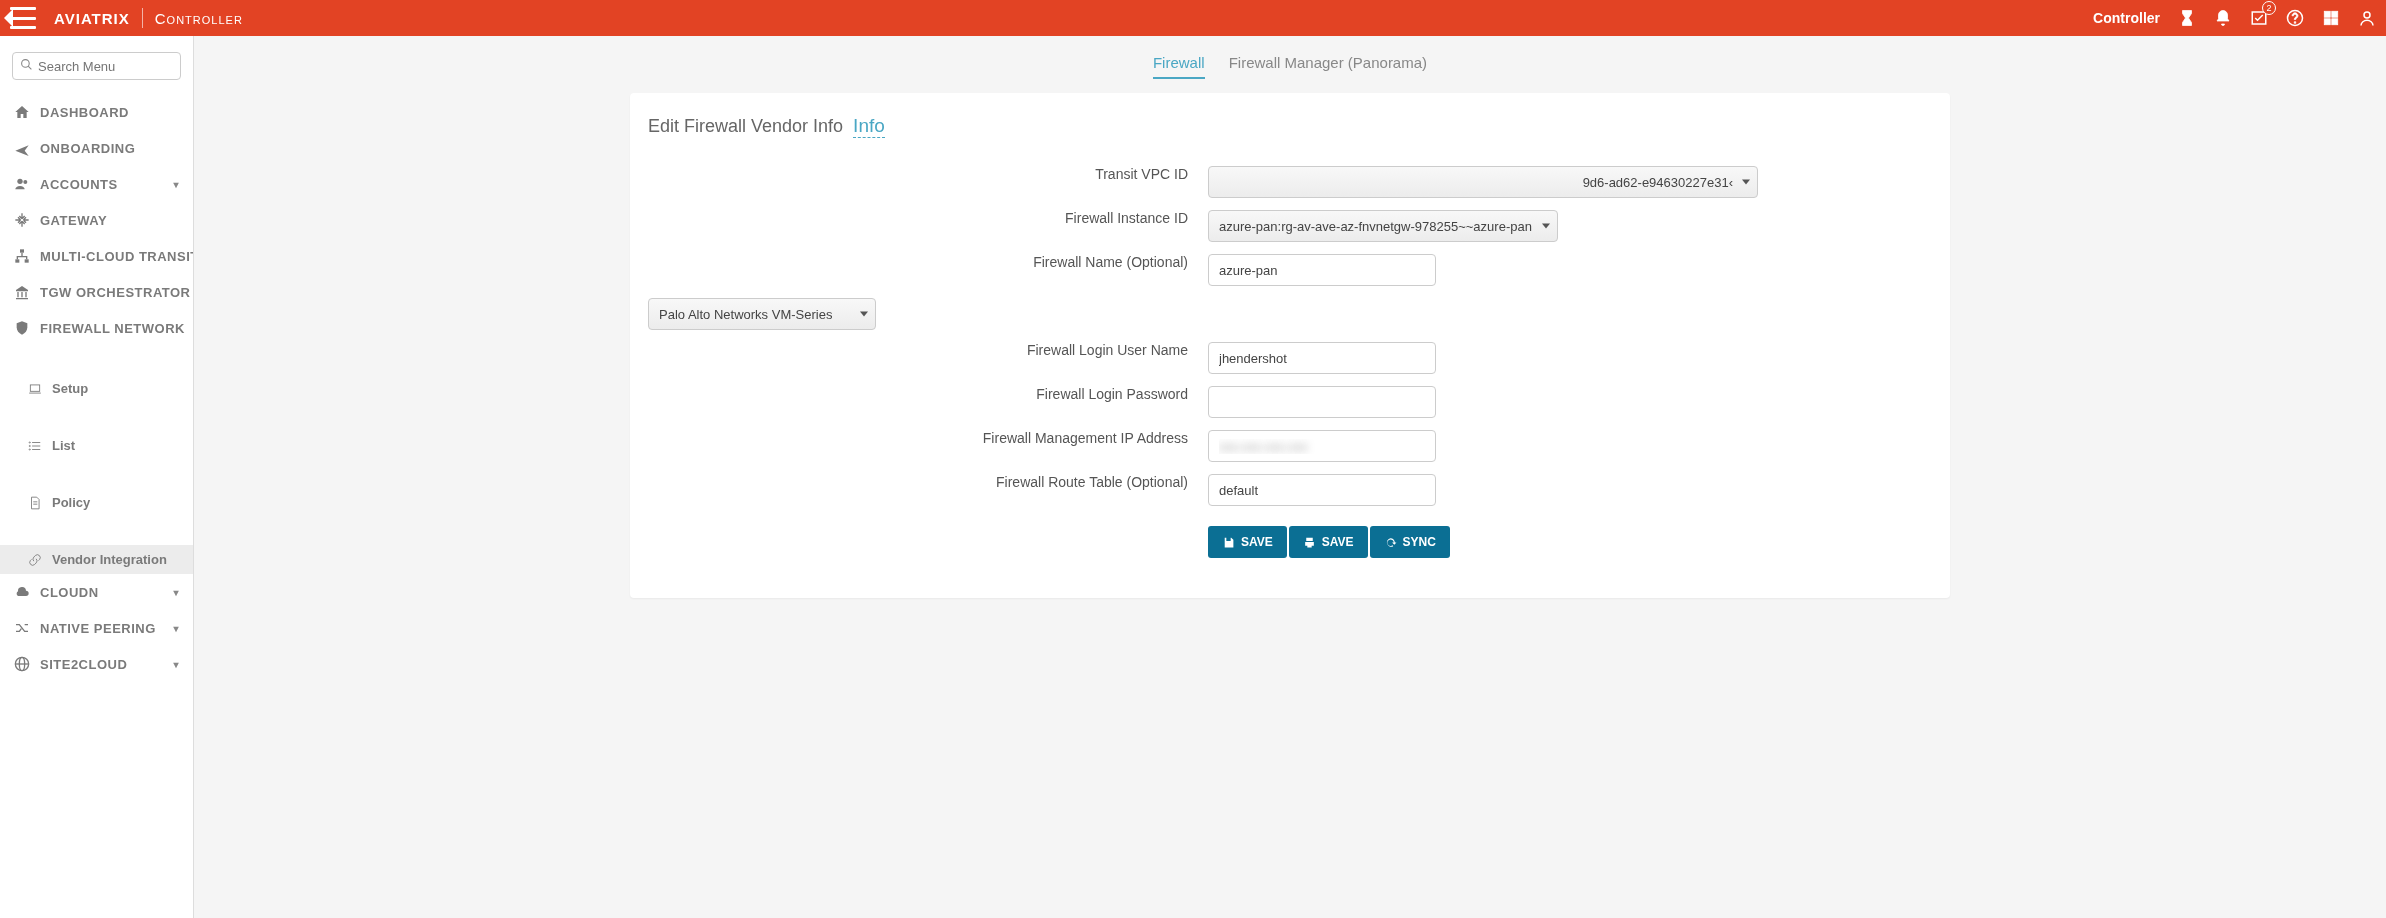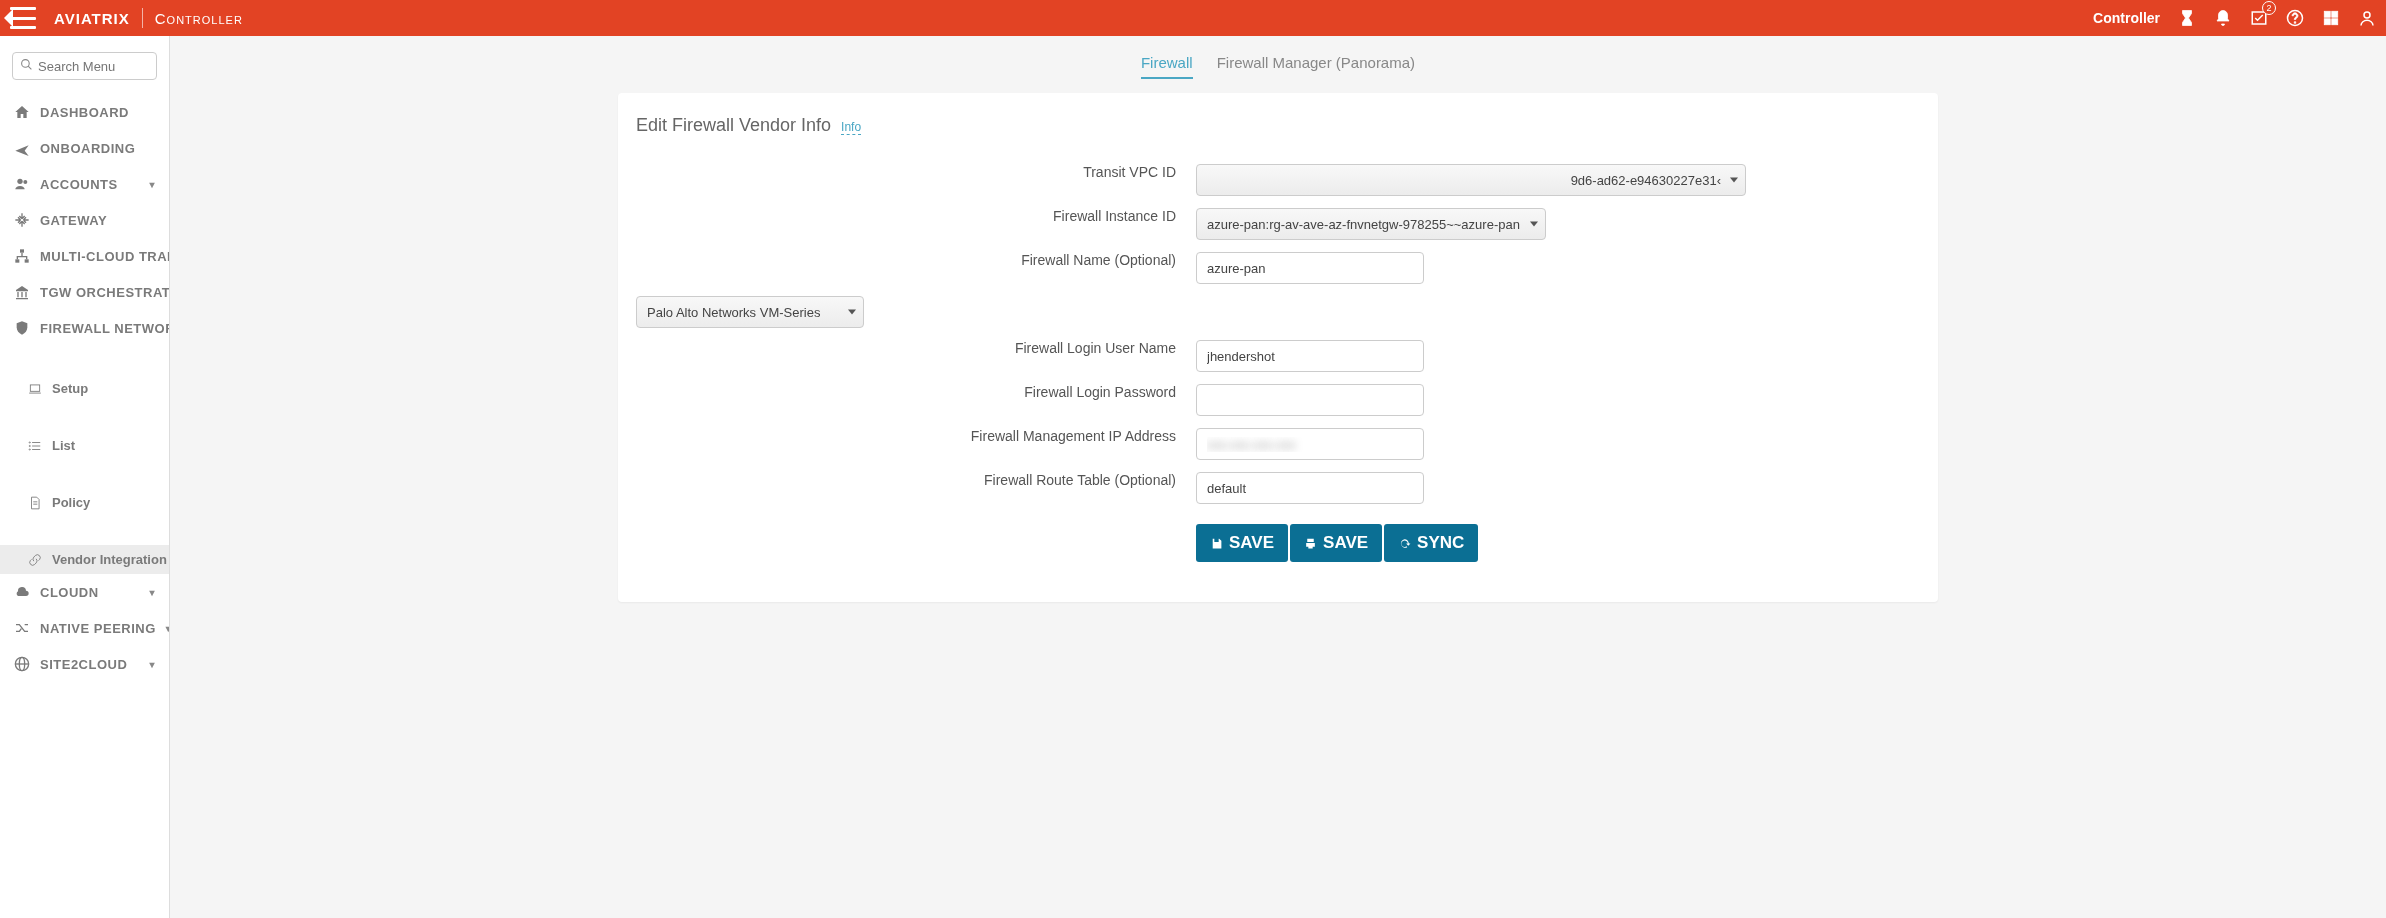--- a/index.html
+++ b/index.html
@@ -27,21 +27,21 @@
     .brand .divider { width:1px; height:20px; background:#fff; opacity:0.6; margin:0 6px; }
     .brand .ctl { font-variant: small-caps; letter-spacing:1px; font-weight:500;}
     .topbar-right { margin-left:auto; display:flex; align-items:center; gap:18px; }
     .topbar-right .label { font-weight:700; font-size:14px; }
     .ticon { width:18px; height:18px; display:inline-flex; align-items:center; justify-content:center; position:relative; cursor:pointer;}
     .ticon svg { width:18px; height:18px; fill:#fff; stroke:#fff; }
     .badge-count { position:absolute; top:-8px; right:-8px; background:#e24324; border:1px solid #fff; color:#fff; font-size:9px; min-width:14px; height:14px; border-radius:7px; display:flex; align-items:center; justify-content:center; padding:0 2px;}
     
     .shell { display:flex; }
     .sidebar {
-      width: 170px;
+      width: 194px;
       background:#fff;
       min-height: calc(100vh - 36px);
       border-right: 1px solid #ddd;
       padding-top: 16px;
       flex-shrink:0;
     }
     .search-wrap { padding: 0 12px 14px; }
     .search-box {
       display:flex; align-items:center;
       border:1px solid #ccc; border-radius:4px;
@@ -76,21 +76,21 @@
     .main { flex:1; padding: 0 20px 30px; }
     .tabs { display:flex; justify-content:center; gap:24px; padding:18px 0 14px; font-size:15px; }
     .tab { color:#888; cursor:pointer; padding-bottom:6px; }
     .tab.active { color:#4aa7c4; border-bottom:2px solid #4aa7c4; }
     .panel {
       background:#fff; border-radius:4px; box-shadow:0 1px 2px rgba(0,0,0,0.05);
       padding: 22px 18px 40px;
       max-width: 1320px; margin: 0 auto;
     }
     .panel-title { font-size:18px; color:#666; font-weight:400; display:flex; align-items:baseline; gap:10px; margin-bottom:28px;}
-    .info-link { color:#4aa7c4; font-size:12px; border-bottom:1px dashed #4aa7c4; cursor:pointer;}
+    .info-link { color:#4aa7c4; font-size:19px; border-bottom:1px dashed #4aa7c4; cursor:pointer;}
     .form-row { display:flex; align-items:flex-start; margin-bottom:12px; }
     .form-label { width:560px; text-align:right; padding-right:20px; color:#555; font-size:14px;}
     .form-ctl { width:228px; }
     .form-ctl.wide { width:550px; }
     .form-ctl.med { width:350px; }
     .sel {
       width:100%; height:32px; padding:0 24px 0 10px;
       background:#f0f0f0 linear-gradient(#f8f8f8,#ececec);
       border:1px solid #ccc; border-radius:4px;
       font-size:13px; color:#444;
@@ -110,21 +110,21 @@
       pointer-events:none;
     }
     .inp {
       width:100%; height:32px; padding:0 10px;
       background:#fff; border:1px solid #ccc; border-radius:4px;
       font-size:13px; color:#444;
     }
     .btn-row { display:flex; gap:2px; margin-top:20px; margin-left:560px;}
     .btn {
       background:#0b6f94; color:#fff; border:none;
-      padding:9px 14px; font-size:17px; font-weight:700;
+      padding:9px 14px; font-size:12px; font-weight:700;
       display:inline-flex; align-items:center; gap:6px;
       border-radius:3px; cursor:pointer;
     }
     .btn svg { width:13px; height:13px; fill:#fff; }
     .blurred { text-shadow: 0 0 8px rgba(0,0,0,0.4); color:transparent; }
   </style>
 </head>
 <body>
 
 <div class="topbar">

